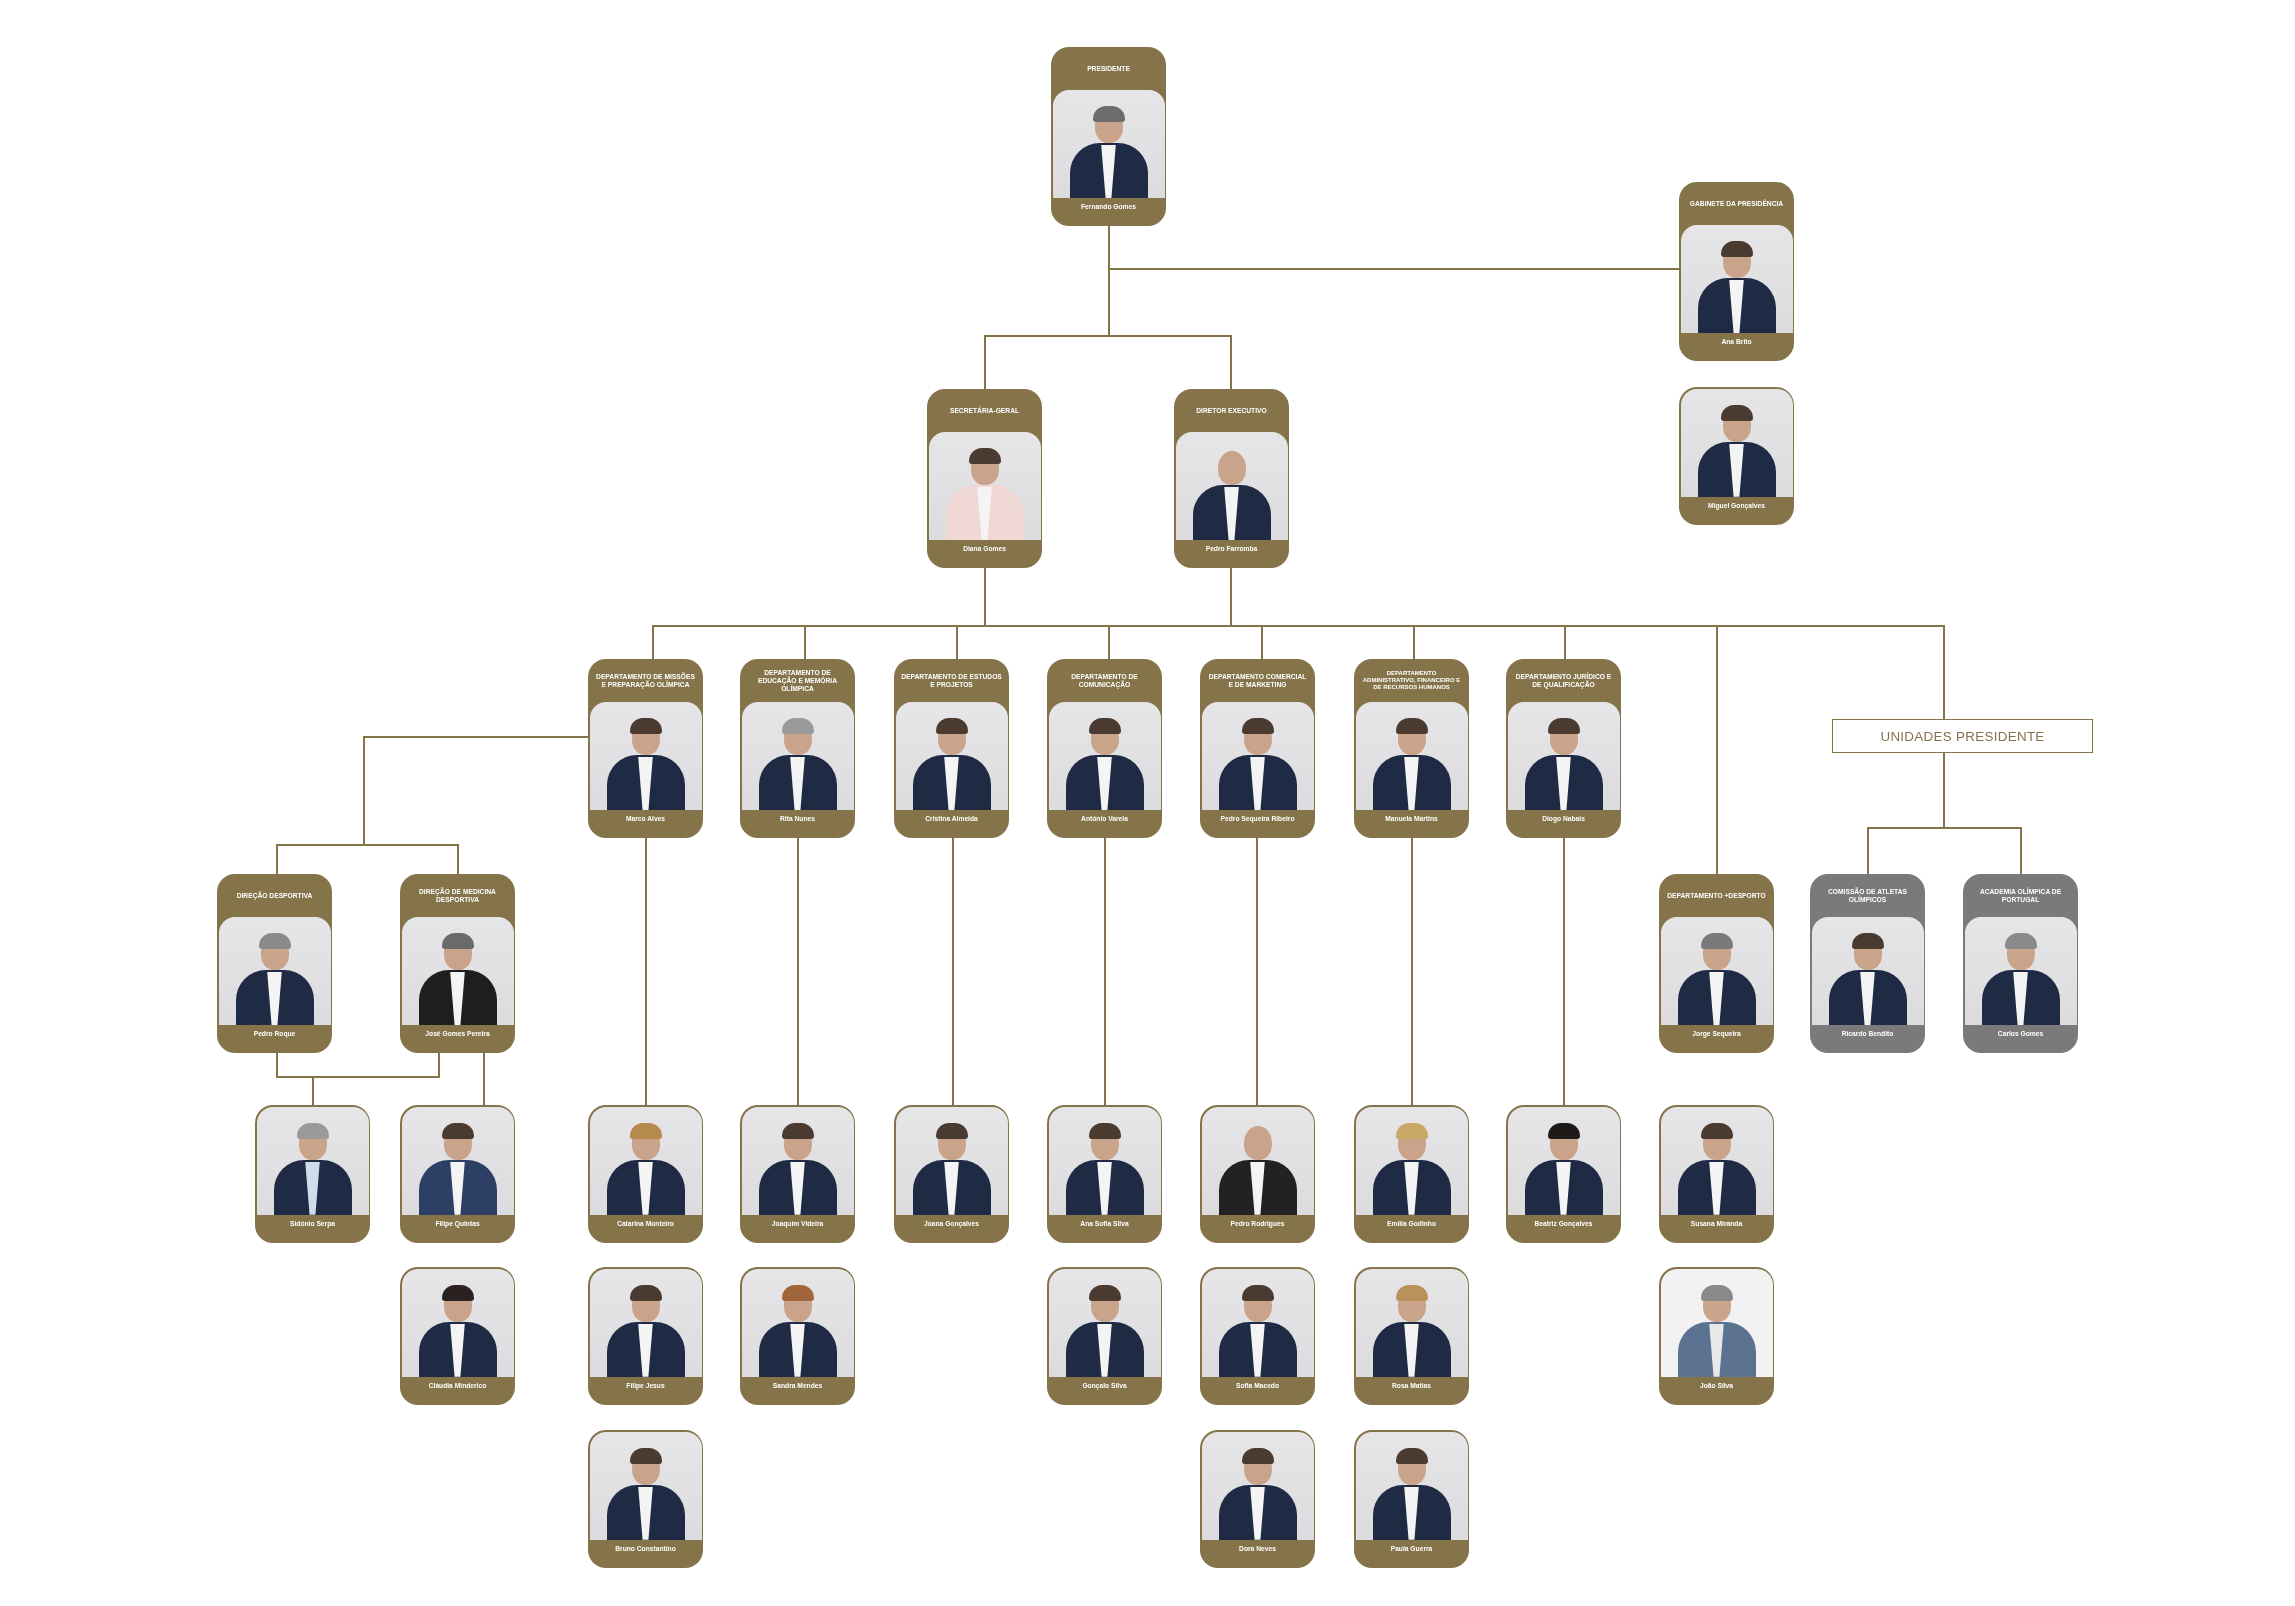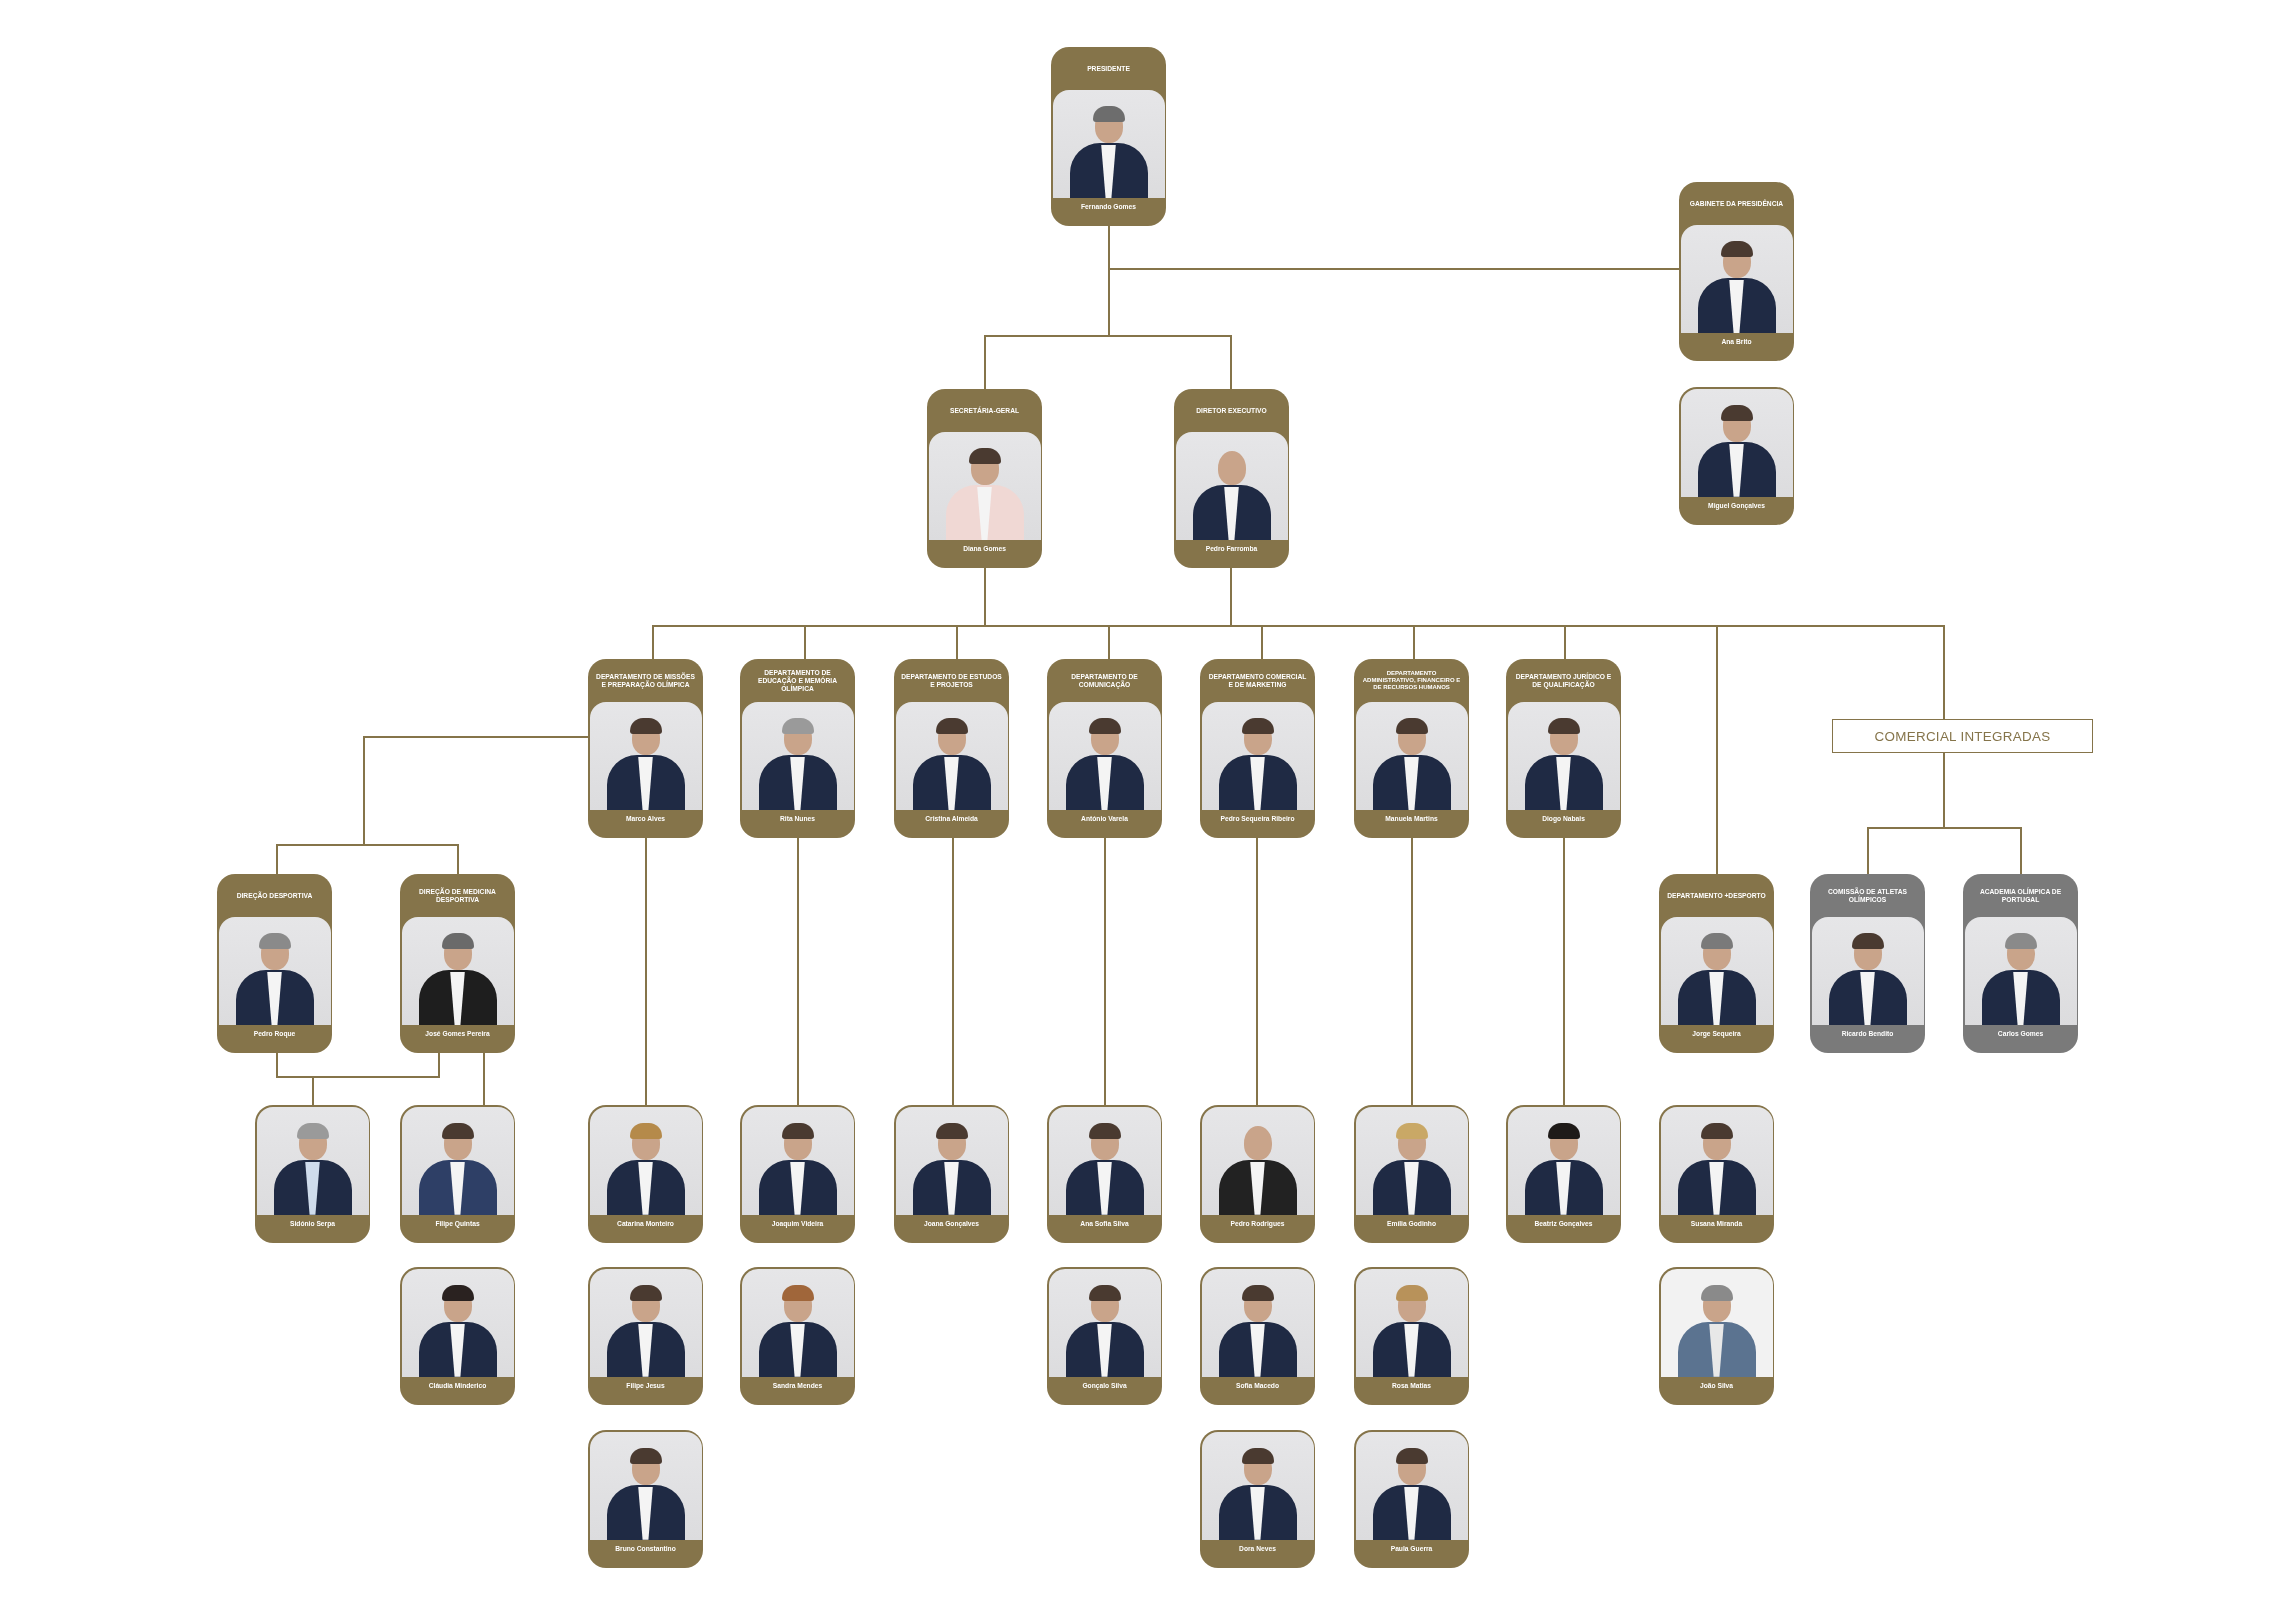--- a/index.html
+++ b/index.html
@@ -230,21 +230,21 @@
   <div class="title">DEPARTAMENTO +DESPORTO</div>
   <div class="photo">
       <div class="avatar-body"></div>
       <div class="avatar-shirt"></div>
       <div class="avatar-head"></div>
       <div class="avatar-hair" style="background:#7a7a7a"></div>
     </div>
   <div class="name">Jorge Sequeira</div>
 </div>
 
-<div class="units-box">COMERCIAL INTEGRADAS</div>
+<div class="units-box">UNIDADES PRESIDENTE</div>
 <div class="card gray" style="left:1810px; top:874px;">
   <div class="title">COMISSÃO DE ATLETAS OLÍMPICOS</div>
   <div class="photo">
       <div class="avatar-body"></div>
       <div class="avatar-shirt"></div>
       <div class="avatar-head"></div>
       <div class="avatar-hair"></div>
     </div>
   <div class="name">Ricardo Bendito</div>
 </div>

